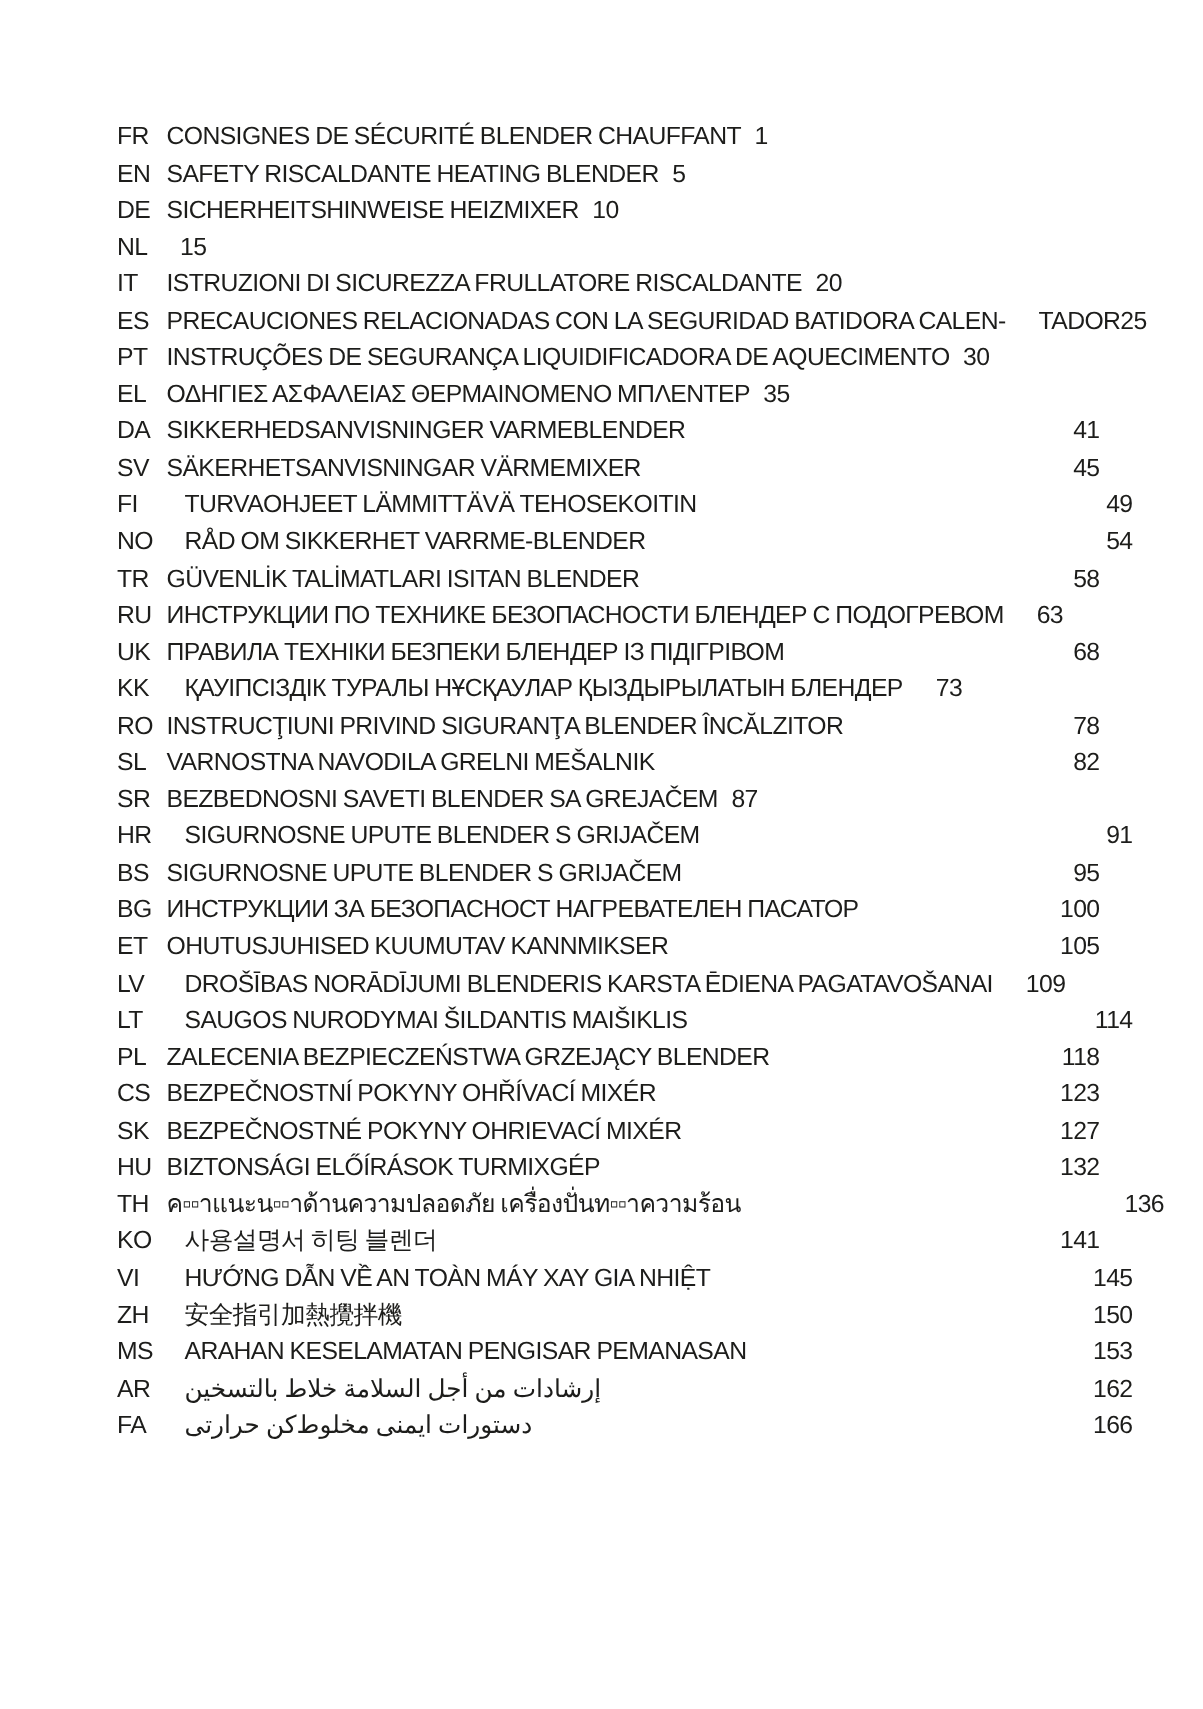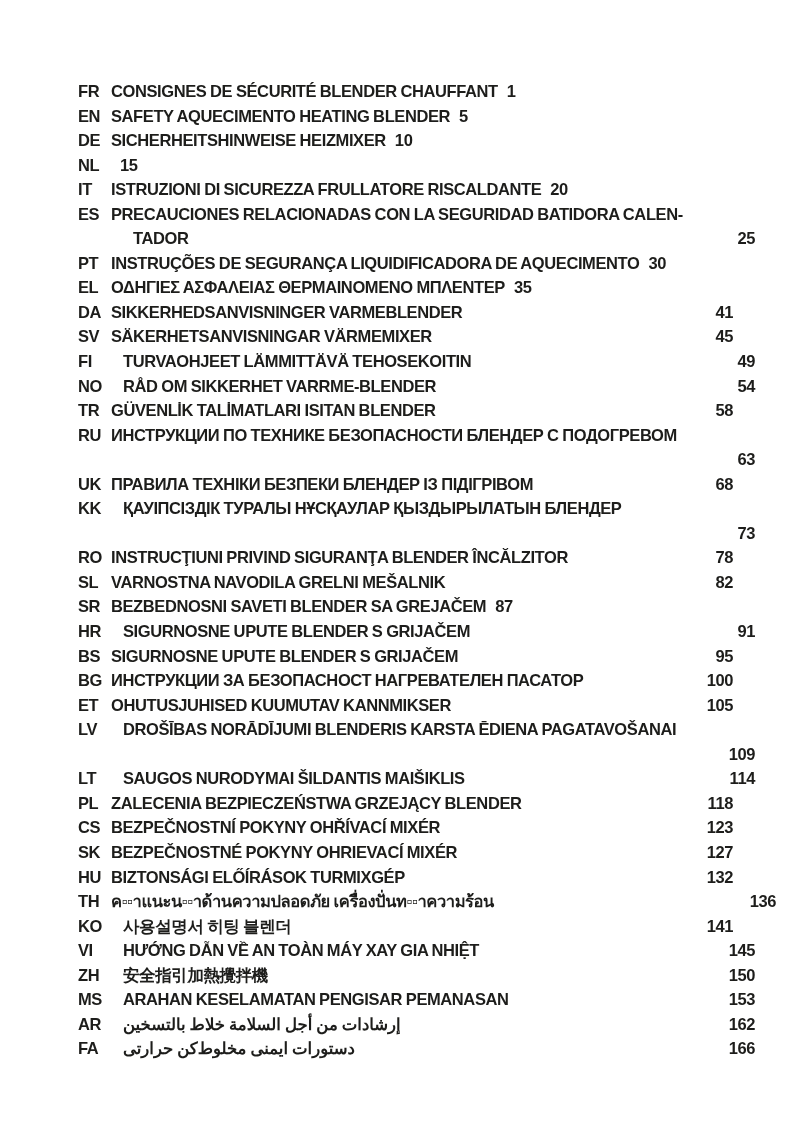--- a/index.html
+++ b/index.html
@@ -2,56 +2,56 @@
 <html><head>
 <meta charset="utf-8">
 <style>
   html,body{margin:0;padding:0;background:#e8e8e8;}
   .page{
     width:802px;height:1139px;background:#ffffff;position:relative;
     overflow:hidden;font-family:"Liberation Sans",sans-serif;margin:0 auto;
   }
   .toc{
     position:absolute;left:78px;top:79px;width:655px;
-    color:#1d1d1b;font-weight:700;font-size:16.5px;
+    color:#1d1d1b;font-weight:400;font-size:16.5px;
     letter-spacing:-0.4px;word-spacing:-0.5px;
   }
   .row{
     display:flex;align-items:baseline;line-height:24.55px;
     white-space:nowrap;width:655px;
   }
   .row.ext{width:677px;}
   .row.ext2{width:698px;justify-content:space-between;}
   .code{flex:0 0 33px;}
   .row.wide .code{flex:0 0 45px;}
   .title{flex:0 0 auto;}
   .pg-inline{margin-left:9px;}
   .pg-right{margin-left:auto;}
   .row.wrap{align-items:flex-start;}
-  .tblock{flex:1 1 auto;display:flex;flex-direction:column;min-width:0;}
+  .tblock{flex:1 1 auto;display:flex;flex-direction:row;min-width:0;}
   .l1{line-height:24.55px;white-space:nowrap;}
   .l2{display:flex;line-height:24.55px;align-items:flex-end;}
   .cont{margin-left:22px;}
   .rtl{direction:rtl;unicode-bidi:isolate;}
 </style>
 </head>
 <body>
 
 <div class="page">
   <div class="toc">
 
     <div class="row">
       <span class="code">FR</span>
       <span class="title">CONSIGNES DE SÉCURITÉ BLENDER CHAUFFANT</span>
       <span class="pg-inline">1</span>
     </div>
 
     <div class="row">
       <span class="code">EN</span>
-      <span class="title">SAFETY AQUECIMENTO HEATING BLENDER</span>
+      <span class="title">SAFETY RISCALDANTE HEATING BLENDER</span>
       <span class="pg-inline">5</span>
     </div>
 
     <div class="row">
       <span class="code">DE</span>
       <span class="title">SICHERHEITSHINWEISE HEIZMIXER</span>
       <span class="pg-inline">10</span>
     </div>
 
     <div class="row">

